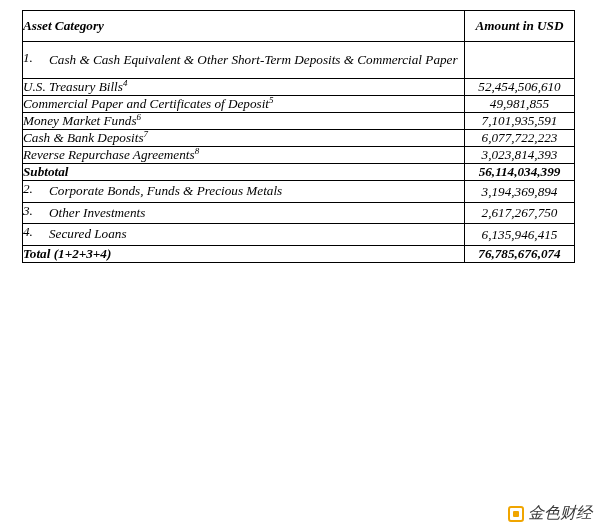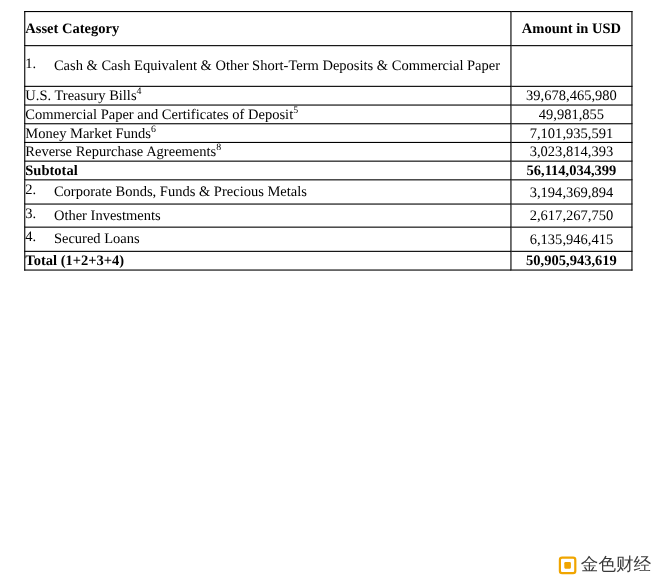--- a/index.html
+++ b/index.html
@@ -13,20 +13,21 @@
     font-family: "Liberation Serif", serif;
     color: #000000;
     overflow: hidden;
   }
   .page {
     position: relative;
     width: 600px;
     height: 528px;
     box-sizing: border-box;
     padding: 10px 12px 0 22px;
+    font-style: italic;
   }
   table.assets {
     width: 552px;
     border-collapse: collapse;
     table-layout: fixed;
     font-size: 13.2px;
   }
   table.assets td, table.assets th {
     border: 1px solid #000000;
     padding: 0;
@@ -137,33 +138,37 @@
           <div class="numrow">
             <span class="num">1.</span>
             <span class="txt">Cash &amp; Cash Equivalent &amp; Other Short-Term Deposits &amp; Commercial Paper</span>
           </div>
         </td>
         <td class="cell-amount"></td>
       </tr>
 
       <tr>
         <td class="cell-label indent"><span>U.S. Treasury Bills</span><sup>4</sup></td>
-        <td class="cell-amount">39,678,465,980</td>
+        <td class="cell-amount">52,454,506,610</td>
       </tr>
 
       <tr>
         <td class="cell-label indent"><span>Commercial Paper and Certificates of Deposit</span><sup>5</sup></td>
         <td class="cell-amount">49,981,855</td>
       </tr>
 
       <tr>
         <td class="cell-label indent"><span>Money Market Funds</span><sup>6</sup></td>
         <td class="cell-amount">7,101,935,591</td>
       </tr>
 
+      <tr>
+        <td class="cell-label indent"><span>Cash &amp; Bank Deposits</span><sup>7</sup></td>
+        <td class="cell-amount">6,077,722,223</td>
+      </tr>
 
       <tr>
         <td class="cell-label indent"><span>Reverse Repurchase Agreements</span><sup>8</sup></td>
         <td class="cell-amount">3,023,814,393</td>
       </tr>
 
 
       <tr class="bold">
         <td class="cell-label">Subtotal</td>
         <td class="cell-amount">56,114,034,399</td>
@@ -194,21 +199,21 @@
           <div class="numrow">
             <span class="num">4.</span>
             <span class="txt">Secured Loans</span>
           </div>
         </td>
         <td class="cell-amount">6,135,946,415</td>
       </tr>
 
       <tr class="bold">
         <td class="cell-label">Total (1+2+3+4)</td>
-        <td class="cell-amount">50,905,943,619</td>
+        <td class="cell-amount">76,785,676,074</td>
       </tr>
 
     </tbody>
   </table>
 
   <div class="watermark">
     <span class="mark"></span>
     <span>金色财经</span>
   </div>
 

